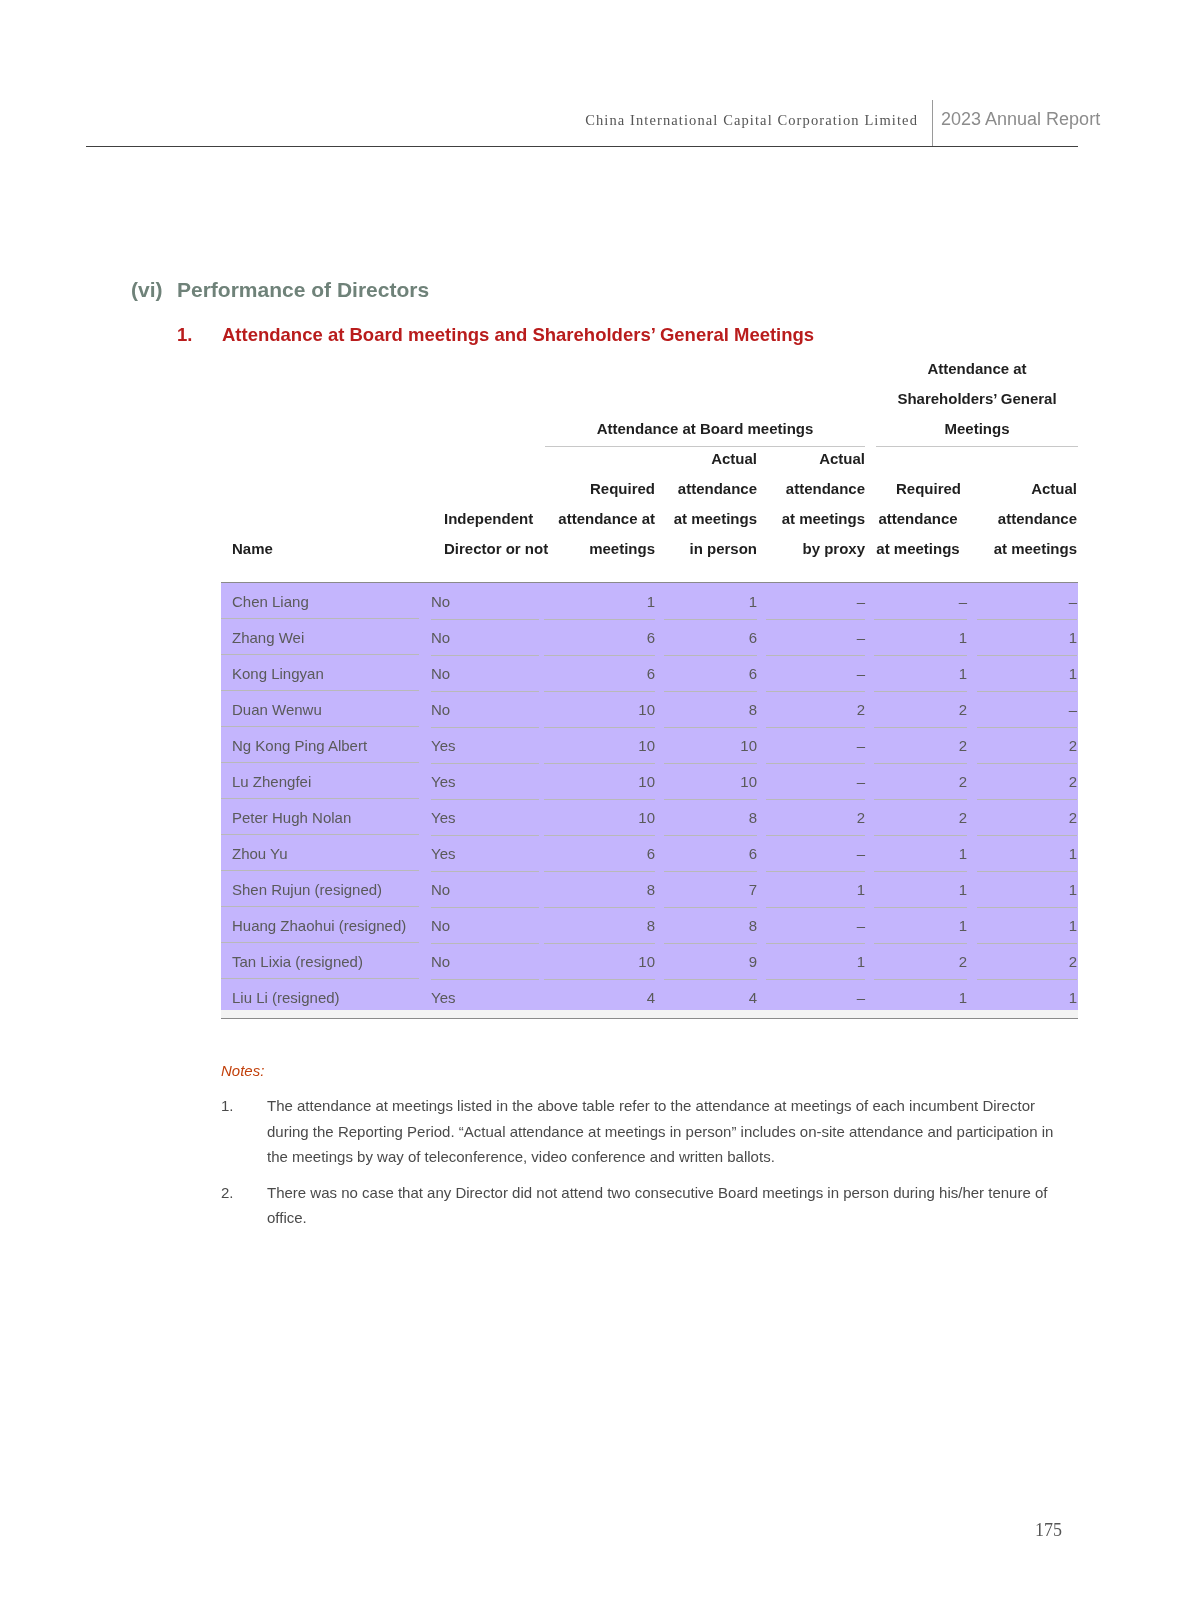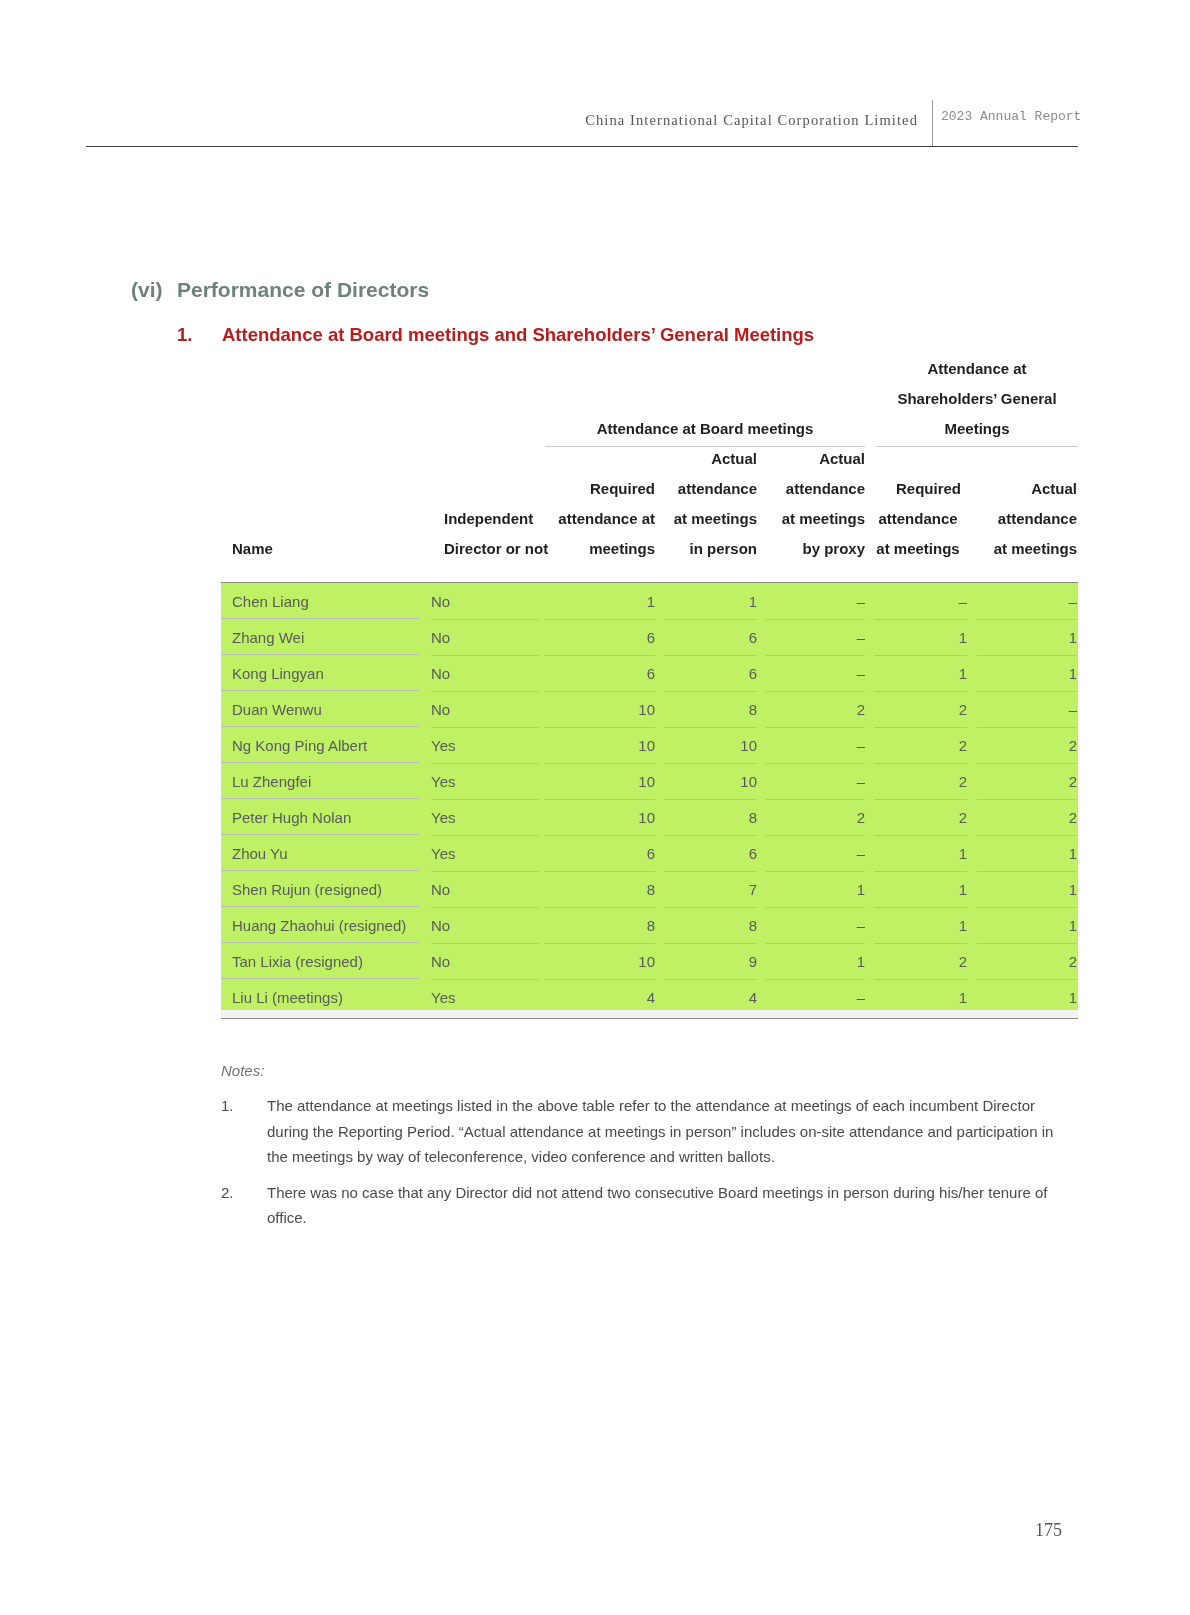--- a/index.html
+++ b/index.html
@@ -7,56 +7,56 @@
          font-family: "Liberation Sans", sans-serif; color: #3a3a3a; }
 
   
   .run-head { position: absolute; left: 86px; top: 100px; width: 992px; height: 46px;
               border-bottom: 1px solid #404040; }
   .run-head .company { position: absolute; right: 160px; top: 12px;
               font-family: "Liberation Serif", serif; font-size: 14.5px; letter-spacing: 1.1px;
               color: #555; white-space: nowrap; }
   .run-head .divider { position: absolute; left: 846px; top: 0; width: 1px; height: 46px; background: #9a9a9a; }
   .run-head .report { position: absolute; left: 855px; top: 9px;
-              font-family: Liberation Mono, monospace; font-size: 13px; color: #8c8c8c; white-space: nowrap; }
+              font-family: Liberation Sans, sans-serif; font-size: 18px; color: #8c8c8c; white-space: nowrap; }
 
   
   .h-section { position: absolute; left: 131px; top: 278px; font-size: 21px; font-weight: bold;
                color: #6f8279; white-space: nowrap; }
   .h-section .num { display: inline-block; width: 46px; }
   .h-sub { position: absolute; left: 177px; top: 324px; font-size: 18.5px; font-weight: bold;
            color: #b91c1c; white-space: nowrap; }
   .h-sub .num { display: inline-block; width: 45px; }
 
   
   .tbl { position: absolute; left: 221px; top: 360px; width: 857px; }
   .hdr { position: relative; height: 222px; border-bottom: 1px solid #8a8a8a; }
   .hcell { position: absolute; font-weight: bold; font-size: 15px; line-height: 30px;
            color: #1f1f1f; white-space: nowrap; }
   .grp { position: absolute; text-align: center; font-weight: bold; font-size: 15px; line-height: 30px;
          color: #1f1f1f; border-bottom: 1px solid #c8c8c8; padding-bottom: 2px; }
-  .body { background: #bef264; padding-top: 1px; }
+  .body { background: #c4b5fd; padding-top: 1px; }
   .row { position: relative; height: 36px; }
   .cell { position: absolute; top: 8px; height: 27px; border-bottom: 1px solid #b9b9b9;
           font-size: 15px; line-height: 20px; color: #5a5a5a; white-space: nowrap; }
   .cell.num { text-align: right; }
   .body-end { height: 8px; border-bottom: 1px solid #8a8a8a; background: #f3f3f3; }
 
   
   .c1 { left: 0px;   width: 198px; padding-left: 11px; box-sizing: border-box; }
   .c2 { left: 210px; width: 108px; padding-left: 0; }
   .c3 { left: 323px; width: 111px; }
   .c4 { left: 443px; width: 93px; }
   .c5 { left: 545px; width: 99px; }
   .c6 { left: 653px; width: 93px; }
   .c7 { left: 756px; width: 100px; }
 
   
   .notes { position: absolute; left: 221px; top: 1062px; width: 857px; font-size: 15px; color: #4a4a4a; }
-  .notes .label { font-style: italic; color: #737373; margin-bottom: 14px; }
+  .notes .label { font-style: italic; color: #c2410c; margin-bottom: 14px; }
   .note { position: relative; padding-left: 46px; line-height: 25.5px; margin-bottom: 10px; }
   .note .n { position: absolute; left: 0; top: 0; }
 
   .page-num { position: absolute; left: 1035px; top: 1520px; font-family: "Liberation Serif", serif;
               font-size: 18px; color: #555; }
 </style>
 </head>
 <body>
 
 <div class="run-head">
@@ -216,21 +216,21 @@
     <div class="row">
       <div class="cell c1">Tan Lixia (resigned)</div>
       <div class="cell c2">No</div>
       <div class="cell c3 num">10</div>
       <div class="cell c4 num">9</div>
       <div class="cell c5 num">1</div>
       <div class="cell c6 num">2</div>
       <div class="cell c7 num">2</div>
     </div>
     <div class="row" style="height:30px;">
-      <div class="cell c1" style="border-bottom:none;">Liu Li (meetings)</div>
+      <div class="cell c1" style="border-bottom:none;">Liu Li (resigned)</div>
       <div class="cell c2" style="border-bottom:none;">Yes</div>
       <div class="cell c3 num" style="border-bottom:none;">4</div>
       <div class="cell c4 num" style="border-bottom:none;">4</div>
       <div class="cell c5 num" style="border-bottom:none;">–</div>
       <div class="cell c6 num" style="border-bottom:none;">1</div>
       <div class="cell c7 num" style="border-bottom:none;">1</div>
     </div>
     <div class="body-end"></div>
   </div>
 </div>

